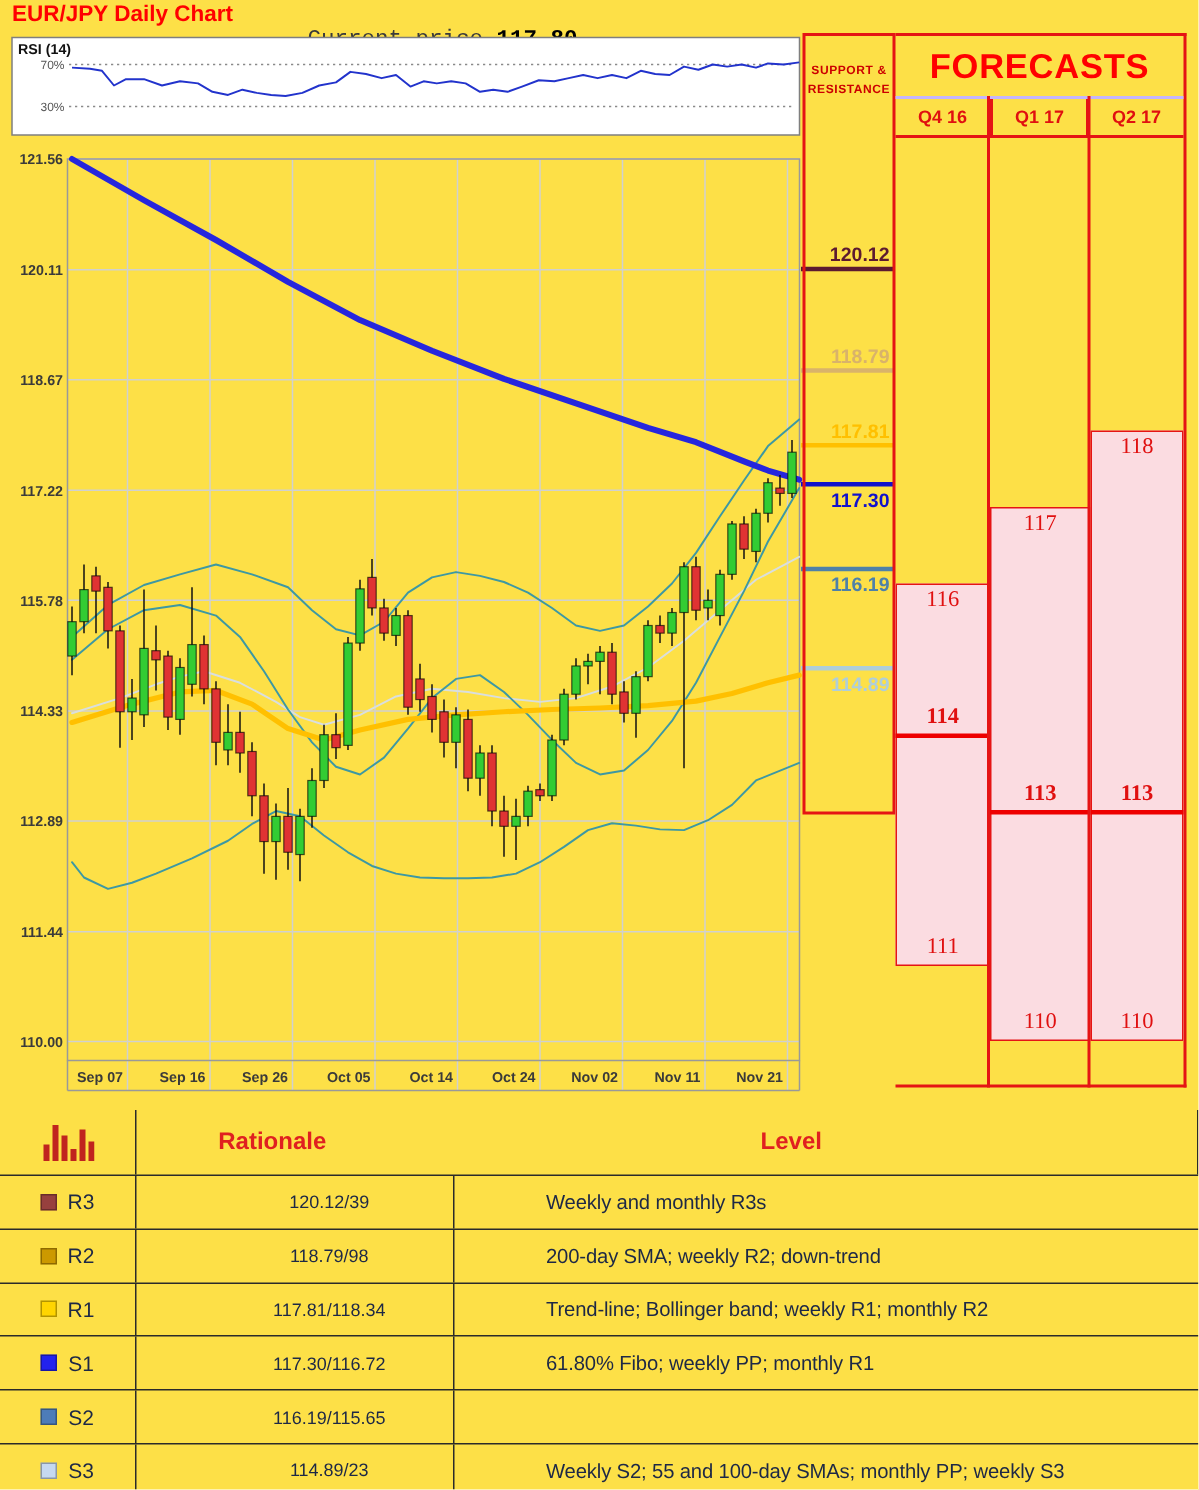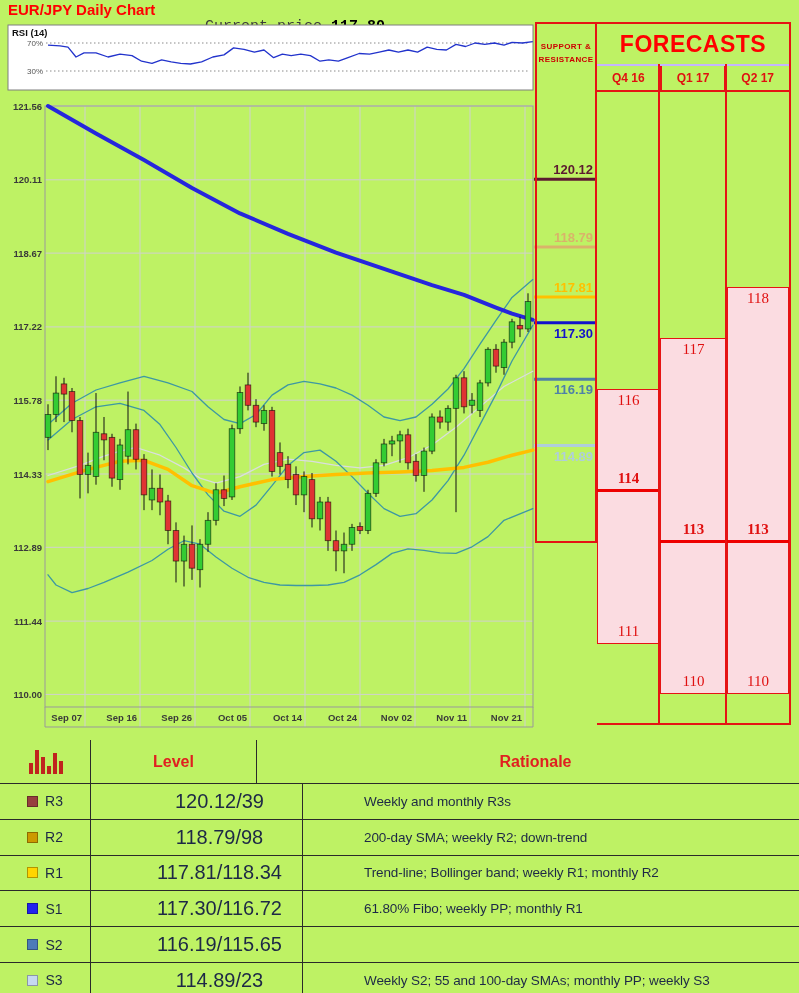--- a/index.html
+++ b/index.html
@@ -1,17 +1,17 @@
 <!DOCTYPE html>
 <html><head>
 <meta charset="utf-8">
 <style>
   html,body{margin:0;padding:0;background:#fff;}
   body{font-family:"Liberation Sans",sans-serif;}
-  #page{position:relative;width:799px;height:993px;background:#bef264;overflow:hidden;}
+  #page{position:relative;width:799px;height:993px;background:#fde047;overflow:hidden;}
   
   #hdr{position:absolute;left:8px;top:1px;height:20px;white-space:nowrap;}
   #hdr .ttl{font-size:15px;font-weight:bold;color:#ff0000;}
   #hdr .cpl{position:absolute;left:197px;top:17px;font-size:15px;color:#3a3a3a;font-family:Liberation Mono, monospace;}
   #hdr .cpv{font-weight:bold;color:#000;}
   #srcol{position:absolute;left:535px;top:22px;width:62px;height:521px;border:2px solid #e51414;box-sizing:border-box;}
   #srhead{padding-top:17px;text-align:center;font-size:8px;font-weight:bold;color:#cc0000;letter-spacing:.4px;line-height:1.6;}
   #fcbox{position:absolute;left:597px;top:22px;width:194px;height:703px;border:2px solid #e51414;border-left:none;box-sizing:border-box;}
   #fctitle{height:40px;line-height:40px;text-align:center;font-size:23px;font-weight:bold;color:#ff0000;letter-spacing:.5px;border-bottom:2px solid #c4b5fd;}
   #qrow{display:flex;height:24px;border-bottom:2px solid #e51414;}
@@ -26,21 +26,21 @@
   #tbl{position:absolute;left:0;top:740px;width:799px;}
   .thead,.trow{display:grid;grid-template-columns:91px 166px 1fr;}
   .thead{height:43px;}
   .trow{height:34.8px;border-top:1.2px solid #2a2a2a;gap:46px;}
   .trow:last-child{border-bottom:1.2px solid #2a2a2a;}
   .cc{height:100%;display:flex;align-items:center;justify-content:center;}
   .c1,.c2{border-right:1.2px solid #2a2a2a;}
   .c3{justify-content:flex-start;padding-left:15px;}
   .hl{font-size:16px;font-weight:bold;color:#e02020;}
   .kv{font-size:14px;color:#1d2846;}
-  .lv{font-size:20px;color:#1d2846;}
+  .lv{font-size:12px;color:#1d2846;}
   .rt{font-size:13.5px;color:#1d2846;letter-spacing:-0.1px;text-align:center;}
   .sq{display:inline-block;width:11px;height:11px;margin-right:7px;border:1px solid rgba(0,0,0,.3);box-sizing:border-box;}
   svg text{font-family:"Liberation Sans",sans-serif;}
 </style>
 </head>
 <body>
 
 <div id="page">
 
   <div id="hdr">
@@ -280,22 +280,22 @@
           <g fill="#c0241e">
             <rect x="2" y="15" width="4" height="11"></rect>
             <rect x="8" y="2" width="4" height="24"></rect>
             <rect x="14" y="9" width="4" height="17"></rect>
             <rect x="20" y="18" width="4" height="8"></rect>
             <rect x="26" y="5" width="4" height="21"></rect>
             <rect x="32" y="13" width="4" height="13"></rect>
           </g>
         </svg>
       </div>
+      <div class="cc c3 hl" style="justify-content:center;">Rationale</div>
       <div class="cc c2 hl">Level</div>
-      <div class="cc c3 hl" style="justify-content:center;">Rationale</div>
     </div>
     <div id="tbody">
         <div class="trow" style="">
           <div class="cc c1" style="">
             <div class="sq" style="background:#97403e;"></div>
             <div class="kv" style="">R3</div>
           </div>
           <div class="cc c2 lv" style="">120.12/39</div>
           <div class="cc c3 rt" style="">Weekly and monthly R3s</div>
         </div>

